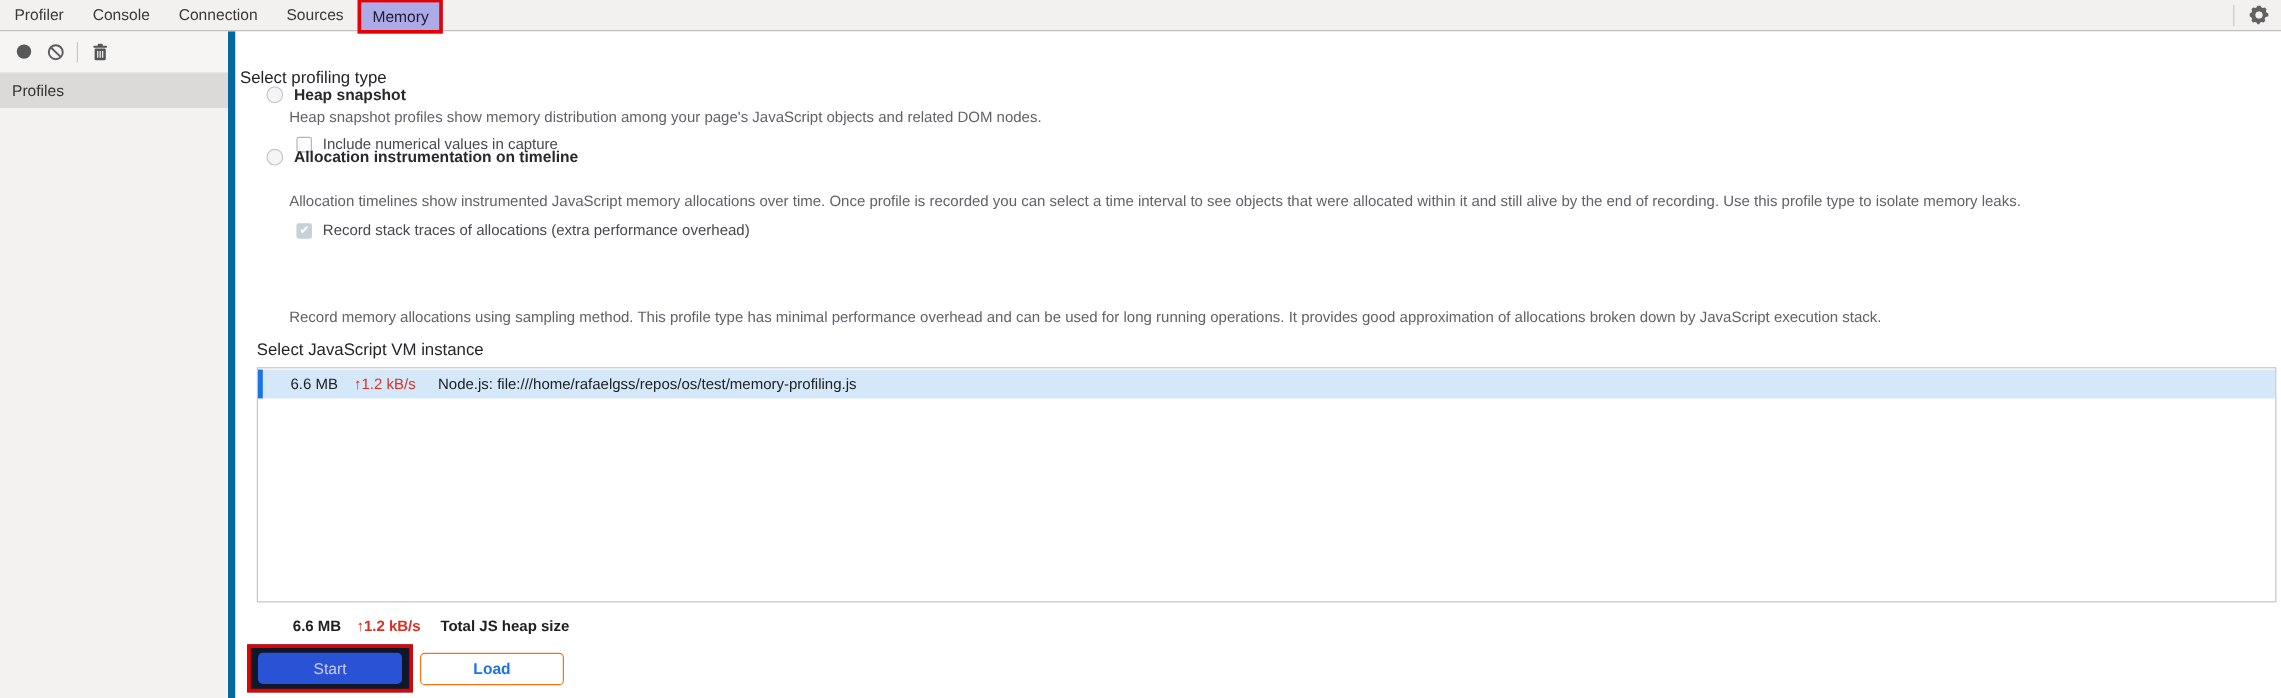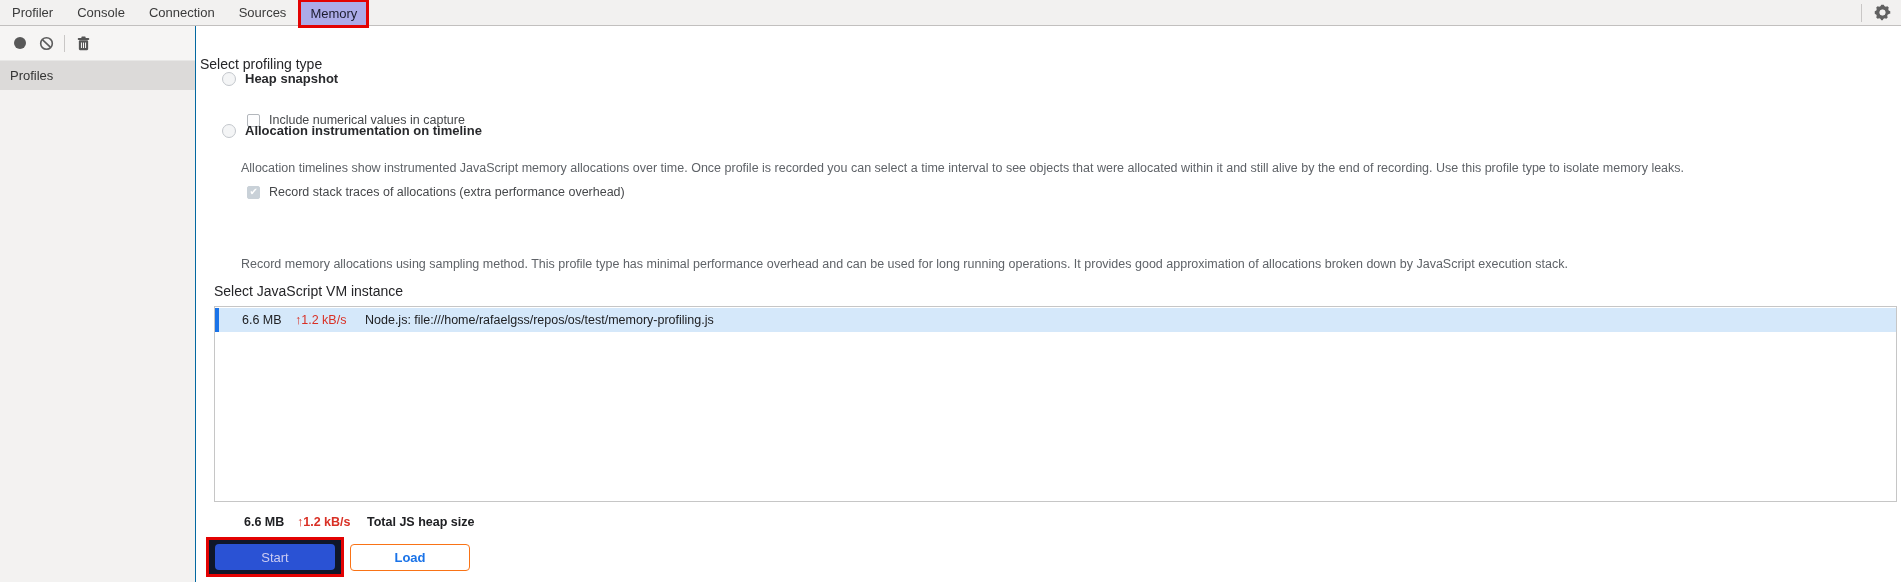--- a/index.html
+++ b/index.html
@@ -9,21 +9,21 @@
   .tabbar { position:absolute; left:0; top:0; width:1901px; height:26px;
     background:#f2f1f0; border-bottom:1px solid #c2c0bf; display:flex; align-items:center; z-index:5; }
   .tab { padding:0 12px; font-size:13px; color:#3a3a3a; height:26px; line-height:26px; cursor:default; }
   .tab.annotated { background:#acabe8; border:3px solid #e30202; height:29px; line-height:23px;
     padding:0 9px; position:relative; top:1px; z-index:6; color:#1c1c30; }
   .tabbar-right { margin-left:auto; display:flex; align-items:center; padding-right:10px; }
   .tabbar-sep { width:1px; height:18px; background:#c9c7c6; margin-right:12px; }
 
   
   .sidebar { position:absolute; left:0; top:26px; width:196px; height:556px;
-    background:#f3f2f1; border-right:1px solid #0369a1; }
+    background:#f3f2f1; border-right:6px solid #0369a1; }
   .side-toolbar { height:34px; background:#f6f5f4; display:flex; align-items:center; padding-left:7px; }
   .tool-btn { width:26px; height:26px; display:flex; align-items:center; justify-content:center; }
   .tool-sep { width:1px; height:17px; background:#c9c7c6; margin:0 5px; }
   .profiles-header { height:30px; background:#dcdad9; display:flex; align-items:center;
     padding-left:10px; font-size:13px; color:#343434; border-top:1px solid #e8e7e6; }
 
   
   .main { position:absolute; left:197px; top:26px; width:1704px; height:556px; background:#fff; }
   .h1 { position:absolute; font-size:14px; color:#252528; }
   .opt-row { position:absolute; display:flex; align-items:center; gap:9px; }
@@ -122,20 +122,21 @@
 </div>
 
 <div class="main">
 
   <div class="h1" style="left:3px; top:30px;">Select profiling type</div>
 
   <div class="opt-row" style="left:25px; top:45px;">
     <span class="radio"></span>
     <span class="opt-label">Heap snapshot</span>
   </div>
+  <div class="desc" style="left:44px; top:65px;">Heap snapshot profiles show memory distribution among your page's JavaScript objects and related DOM nodes.</div>
 
   <div class="chk-row" style="left:50px; top:87px;">
     <span class="checkbox"></span>
     <span class="chk-label">Include numerical values in capture</span>
   </div>
 
   <div class="opt-row" style="left:25px; top:97px;">
     <span class="radio"></span>
     <span class="opt-label">Allocation instrumentation on timeline</span>
   </div>

